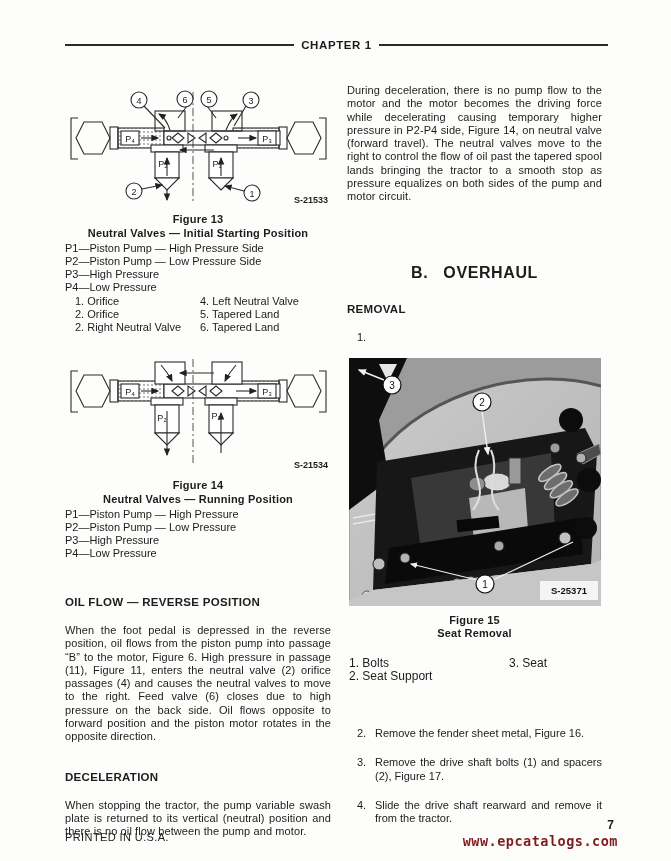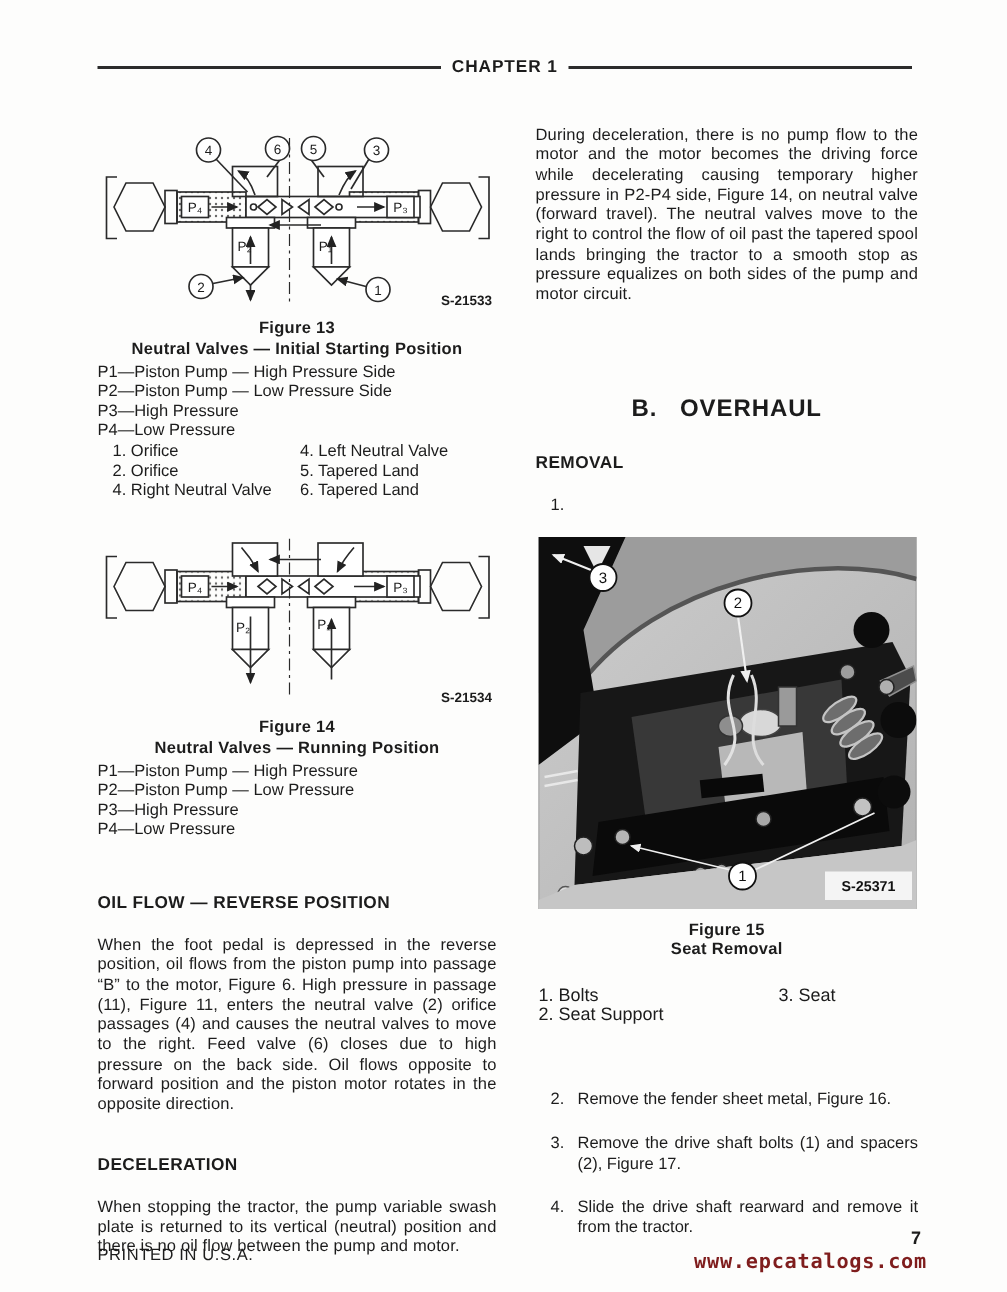--- a/index.html
+++ b/index.html
@@ -8,21 +8,21 @@
     font-family:"Liberation Sans",sans-serif;color:#1c1c1c;overflow:hidden;
     -webkit-font-smoothing:antialiased;
   }
   .page{position:absolute;inset:0;}
   
   .chap-header{position:absolute;left:65px;top:39px;width:543px;display:flex;align-items:center;text-align:center;}
   .chap-rule{flex:1 1 auto;border-top:2px solid #2b2b2b;height:0;}
   .chap-title{font-weight:bold;font-size:11.5px;letter-spacing:0.6px;padding:0 7px;white-space:nowrap;}
   
   .col-left{position:absolute;left:65px;top:86px;width:266px;}
-  .col-right{position:absolute;left:357px;top:84px;width:255px;}
+  .col-right{position:absolute;left:347px;top:84px;width:255px;}
   p.body-text{font-size:11px;line-height:13.3px;text-align:justify;margin:0;letter-spacing:0.1px;}
   .fig-cap{text-align:center;font-weight:bold;font-size:11px;line-height:13.5px;letter-spacing:0.2px;}
   .legend{font-size:11px;line-height:13px;margin-top:2px;}
   .legend div{white-space:pre;}
   .fig-items{display:grid;grid-template-columns:125px 1fr;font-size:11px;line-height:13px;padding-left:10px;margin-top:1px;}
   .fig-items div{white-space:pre;}
   .fig15-items{display:grid;grid-template-columns:160px 1fr;font-size:12px;line-height:13px;padding-left:2px;margin-top:16px;}
   .fig15-items div{white-space:pre;}
   h3.sect{font-size:11.5px;font-weight:bold;letter-spacing:0.3px;margin:0;}
   .overhaul{text-align:center;font-weight:bold;font-size:16px;letter-spacing:0.6px;white-space:pre;}
@@ -146,21 +146,21 @@
       <div>P1—Piston Pump — High Pressure Side</div>
       <div>P2—Piston Pump — Low Pressure Side</div>
       <div>P3—High Pressure</div>
       <div>P4—Low Pressure</div>
     </div>
     <div class="fig-items">
       <div>1. Orifice</div>
       <div>4. Left Neutral Valve</div>
       <div>2. Orifice</div>
       <div>5. Tapered Land</div>
-      <div>4. Right Neutral Valve</div>
+      <div>2. Right Neutral Valve</div>
       <div>6. Tapered Land</div>
     </div>
 
     <svg class="diag" width="265" height="112" viewBox="0 0 265 112" style="margin-top:25px;">
       <defs>
         <pattern id="dots14" width="4" height="4" patternUnits="userSpaceOnUse">
             <circle cx="2" cy="2" r="0.8" fill="#666"></circle>
           </pattern>
         <marker id="ah14" markerWidth="8" markerHeight="8" refX="6" refY="3" orient="auto">
             <path d="M0,0 L7,3 L0,6 Z" fill="#222"></path>

